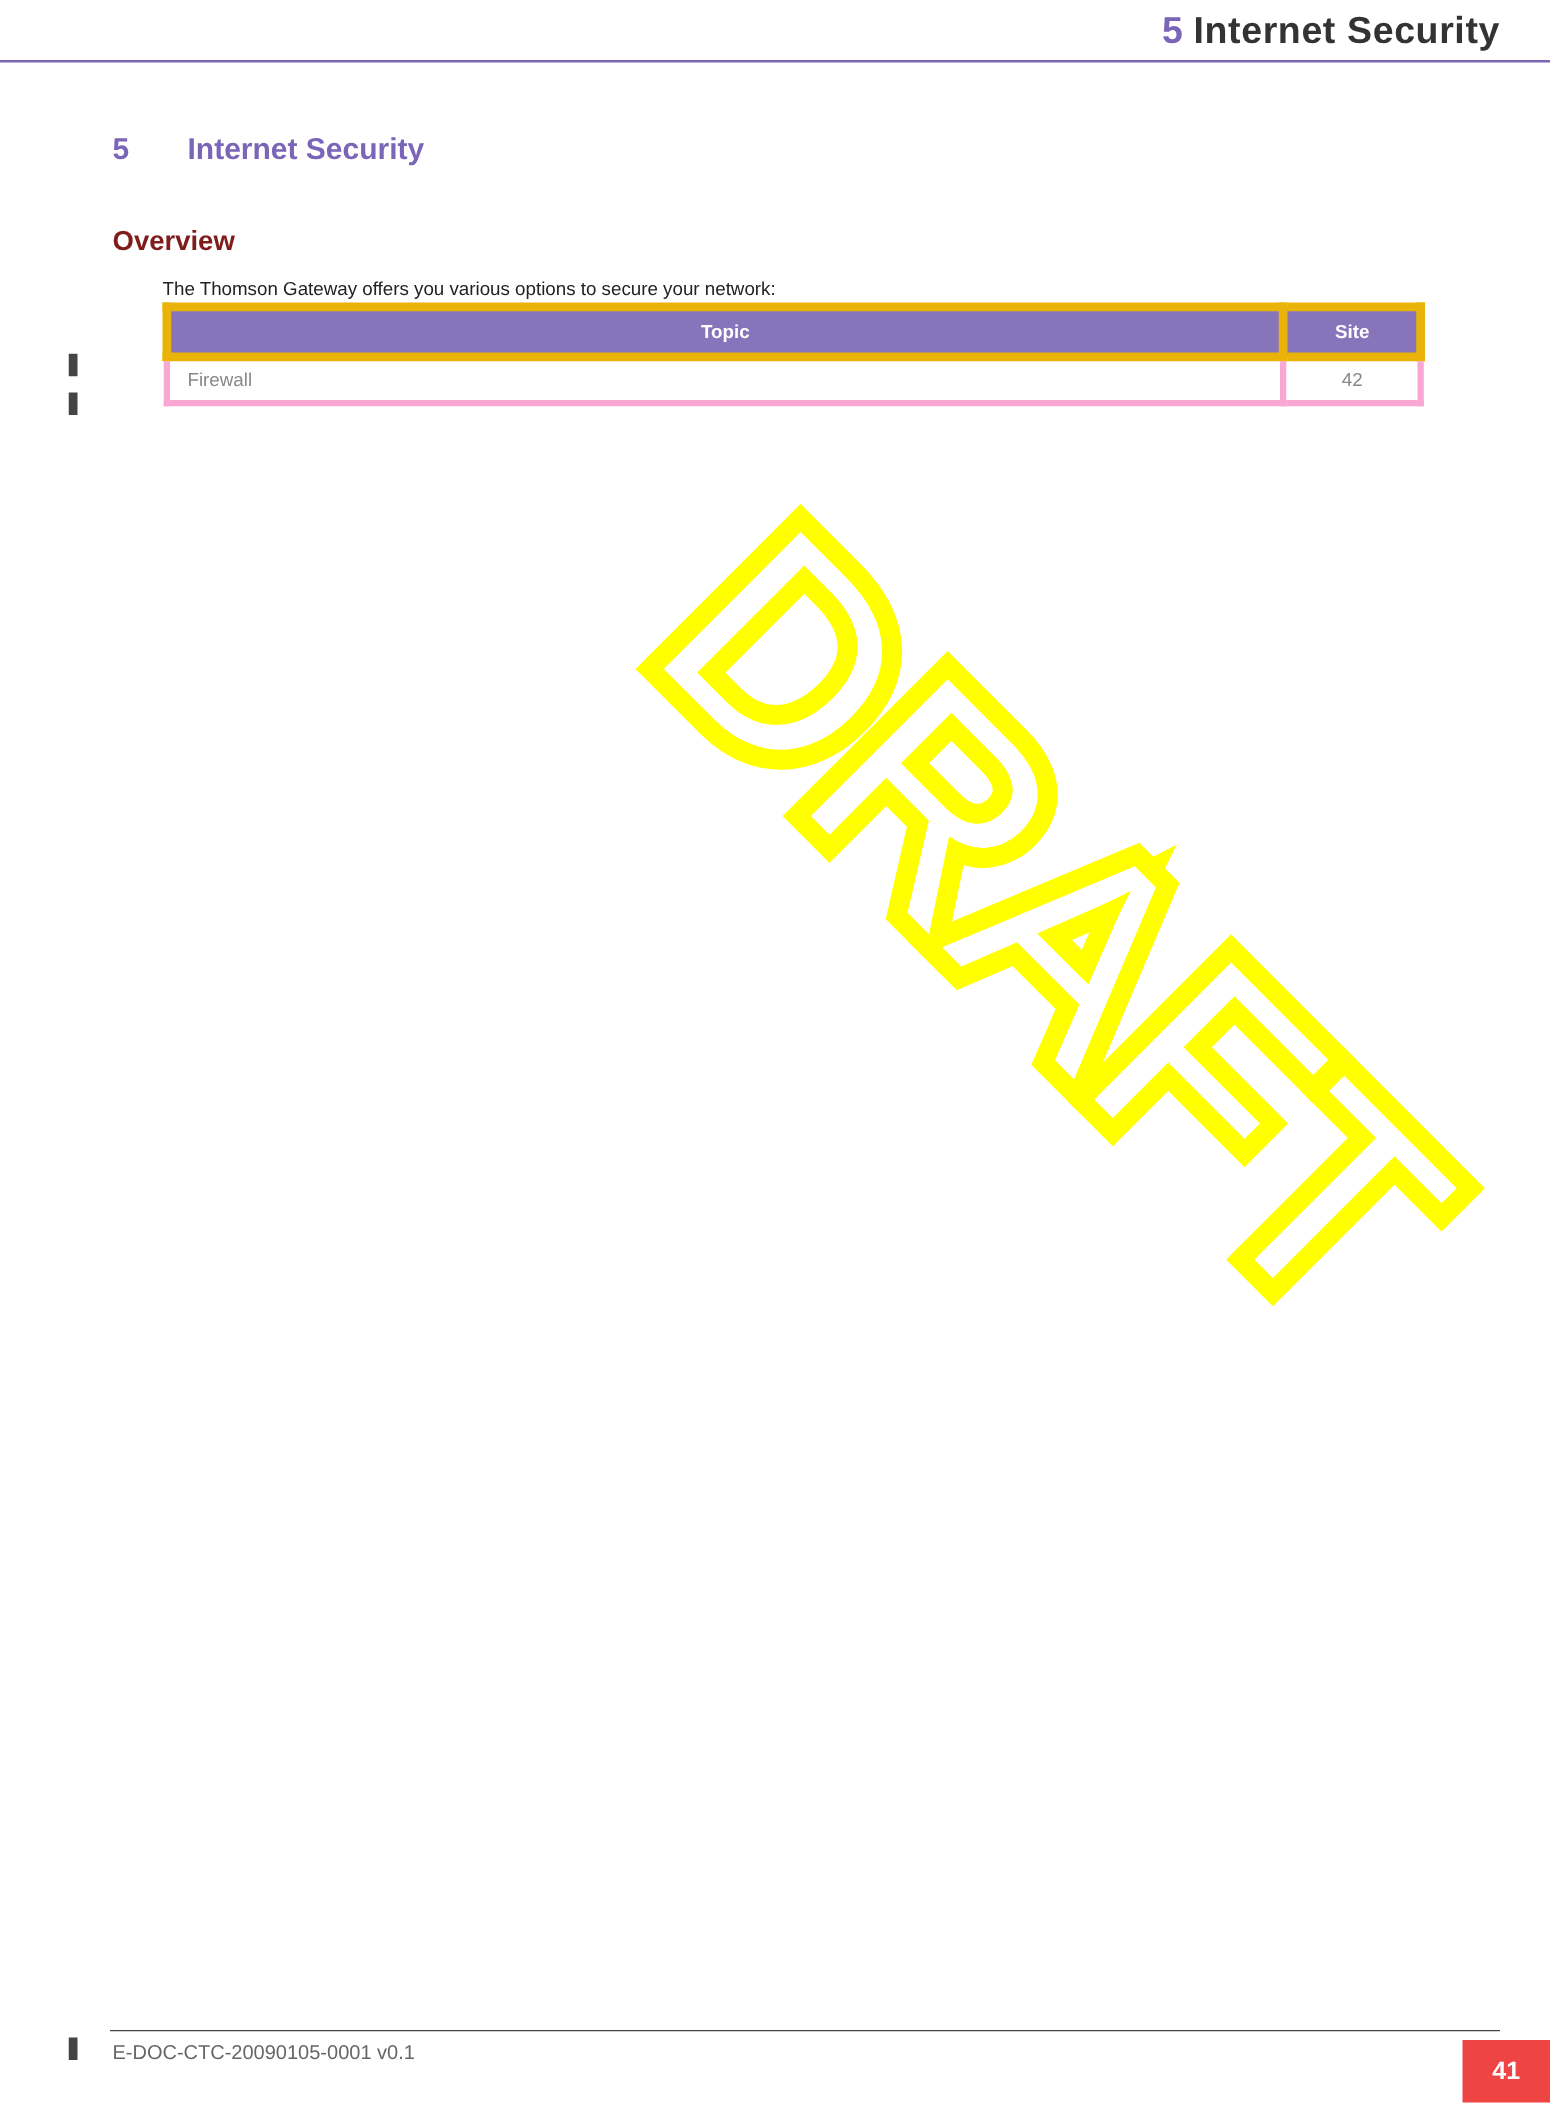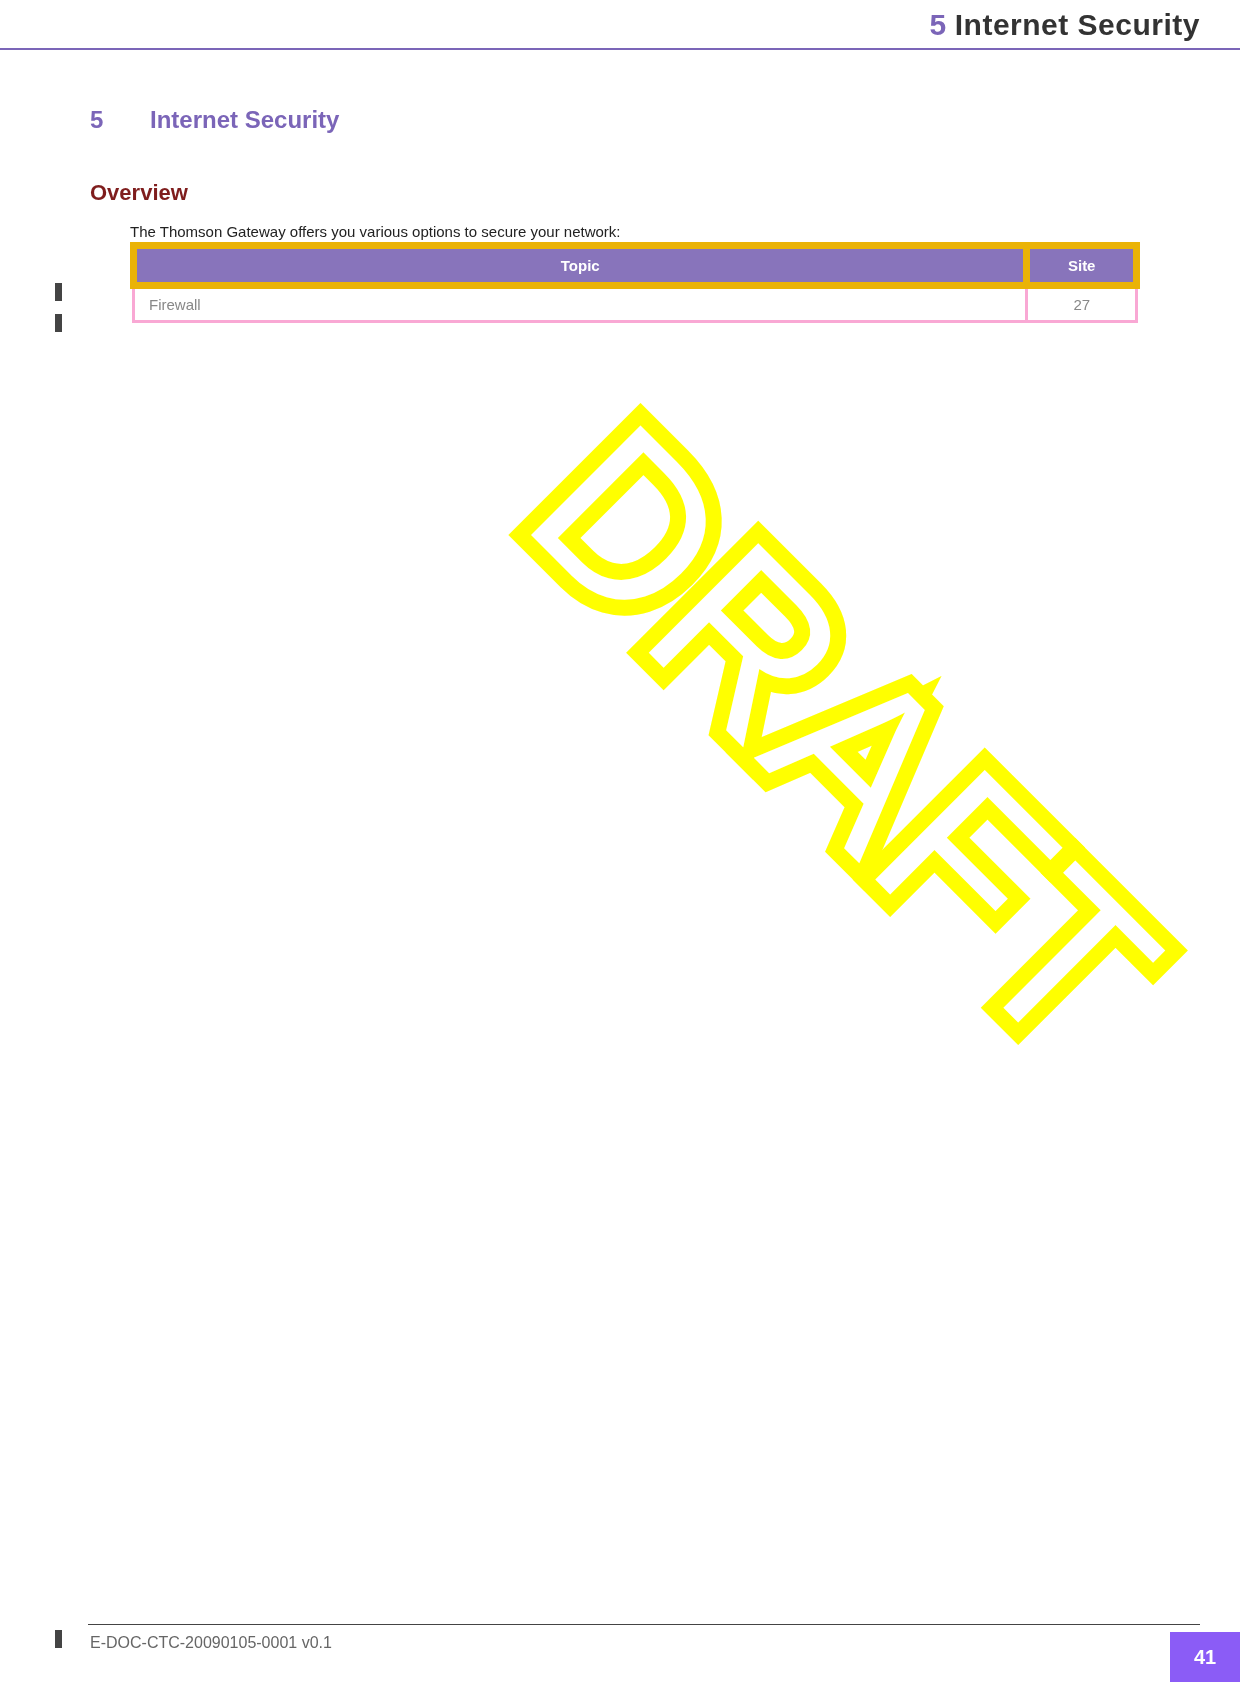--- a/index.html
+++ b/index.html
@@ -99,21 +99,21 @@
     }
     .topic-table th.topic-col {
       width: 900px;
     }
     .topic-table th.page-col {
       width: 110px;
     }
     .topic-table td {
       padding: 7px 14px;
       color: #888;
-      border: 3px solid #f9a8d4;
+      border: 5px solid #f9a8d4;
     }
     .topic-table tr.row-a td {
       background: #fff;
     }
     .topic-table tr.row-b td {
       background: #f3f3f3;
     }
     .topic-table td.pagecell {
       text-align: center;
     }
@@ -146,21 +146,21 @@
       width: 7px;
       height: 18px;
       background: #444;
     }
     .page-number-box {
       position: absolute;
       right: 0;
       bottom: 0;
       width: 70px;
       height: 50px;
-      background: #8b5cf6;
+      background: #ef4444;
       color: #fff;
       font-weight: bold;
       font-size: 20px;
       display: flex;
       align-items: center;
       justify-content: center;
     }
     .wm-wrap {
       position: absolute;
       left: 0;
@@ -235,21 +235,21 @@
     <table class="topic-table">
       <thead>
         <tr>
           <th class="topic-col">Topic</th>
           <th class="page-col">Site</th>
         </tr>
       </thead>
       <tbody>
         <tr class="row-a">
           <td>Firewall</td>
-          <td class="pagecell">27</td>
+          <td class="pagecell">42</td>
         </tr>
       </tbody>
     </table>
 
     <div class="footer">
       <div class="footer-rule"></div>
       <div class="footer-tick"></div>
       <div class="doc-code">E-DOC-CTC-20090105-0001 v0.1</div>
       <div class="page-number-box">41</div>
     </div>

